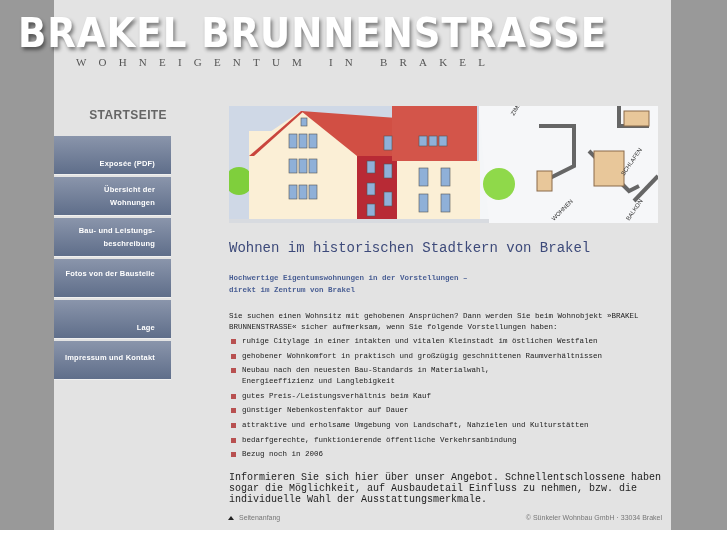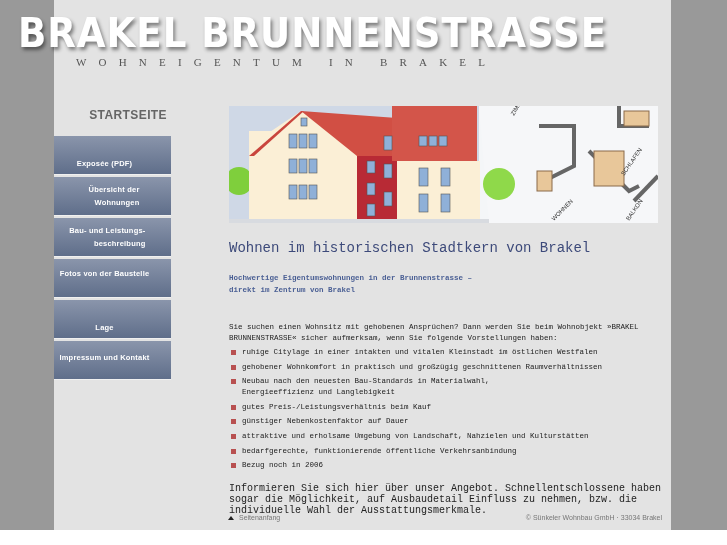--- a/index.html
+++ b/index.html
@@ -4,28 +4,28 @@
 <style>
   html, body { margin:0; padding:0; }
   body { width:727px; height:545px; background:#ffffff; position:relative; overflow:hidden; font-family:"Liberation Sans", sans-serif; }
   .side-left { position:absolute; left:0; top:0; width:54px; height:530px; background:#999999; }
   .side-right { position:absolute; left:671px; top:0; width:56px; height:530px; background:#999999; }
   .page { position:absolute; left:54px; top:0; width:617px; height:530px; background:#e3e3e3; }
   .site-title { position:absolute; left:18px; top:10px; width:680px; font-family:"DejaVu Sans", sans-serif; font-weight:bold; font-size:40px; letter-spacing:1px; color:#ffffff; text-shadow:2px 3px 4px rgba(0,0,0,0.45); white-space:nowrap; transform:scaleX(0.93); transform-origin:left top; z-index:3; }
   .tagline { position:absolute; left:76px; top:56px; font-family:"Liberation Serif", serif; font-size:11px; letter-spacing:12.2px; color:#555555; white-space:nowrap; z-index:3; }
   .startseite { position:absolute; left:54px; top:108px; width:113px; text-align:right; font-size:12px; font-weight:bold; color:#666; letter-spacing:0.4px; }
   .nav { position:absolute; left:54px; top:136px; width:117px; }
-  .nav-btn { display:flex; align-items:center; justify-content:center; text-align:right; box-sizing:border-box; height:39px; margin-bottom:2px; padding-right:16px; background:linear-gradient(#8a95ab, #5f6e8a); color:#ffffff; font-size:7.5px; font-weight:bold; line-height:13px; border-bottom:1px solid #f0f0f0; cursor:pointer; letter-spacing:0.2px; }
+  .nav-btn { display:flex; align-items:center; justify-content:flex-end; text-align:right; box-sizing:border-box; height:39px; margin-bottom:2px; padding-right:16px; background:linear-gradient(#8a95ab, #5f6e8a); color:#ffffff; font-size:7.5px; font-weight:bold; line-height:13px; border-bottom:1px solid #f0f0f0; cursor:pointer; letter-spacing:0.2px; }
   .nav-btn.bottom { align-items:flex-end; padding-bottom:4px; }
   .nav-btn.top { align-items:flex-start; padding-top:8px; }
   .hero { position:absolute; left:229px; top:106px; width:429px; height:117px; overflow:hidden; background:#fff; }
   .content { position:absolute; left:229px; top:240px; width:440px;font-family:Liberation Mono, monospace; }
   h1 { margin:0; font-size:14px; font-weight:normal; color:#3d4a7a; }
   .sub { margin-top:16px; font-size:7.5px; font-weight:bold; color:#4a5f94; line-height:12px; }
-  .intro { margin-top:26px; font-size:7.5px; color:#222; line-height:11px; }
+  .intro { margin-top:15px; font-size:7.5px; color:#222; line-height:11px; }
   ul { margin:3px 0 0 0; padding:0; list-style:none; }
   li { position:relative; padding-left:13px; font-size:7.5px; color:#222; line-height:11px; margin-bottom:3.6px; }
   li .bullet { position:absolute; left:2px; top:3px; width:5px; height:5px; background:#b85050; }
   .outro { margin-top:12px; font-size:10px; color:#222; line-height:11px; }
   .footer-left { position:absolute; left:228px; top:514px; font-size:7px; color:#777; display:flex; align-items:center; gap:5px; cursor:pointer; }
   .tri { width:0; height:0; border-left:3px solid transparent; border-right:3px solid transparent; border-bottom:4px solid #222; }
   .footer-right { position:absolute; left:480px; width:182px; top:514px; text-align:right; font-size:7px; color:#777; }
 </style>
 </head>
 <body>
@@ -120,21 +120,21 @@
       <rect x="190" y="88" width="9" height="18"></rect>
         <rect x="212" y="88" width="9" height="18"></rect>
     </g>
     <rect x="0" y="113" width="260" height="4" fill="#d8dbe0"></rect>
   </svg>
 </div>
 
 <div class="content">
   <h1>Wohnen im historischen Stadtkern von Brakel</h1>
   <div class="sub">
-    <div>Hochwertige Eigentumswohnungen in der Brunnenstrasse –</div>
+    <div>Hochwertige Eigentumswohnungen in der Vorstellungen –</div>
     <div>direkt im Zentrum von Brakel</div>
   </div>
   <div class="intro">Sie suchen einen Wohnsitz mit gehobenen Ansprüchen? Dann werden Sie beim Wohnobjekt »BRAKEL BRUNNENSTRASSE« sicher aufmerksam, wenn Sie folgende Vorstellungen haben:</div>
   <ul>
     <li><span class="bullet"></span><span>ruhige Citylage in einer intakten und vitalen Kleinstadt im östlichen Westfalen</span></li>
     <li><span class="bullet"></span><span>gehobener Wohnkomfort in praktisch und großzügig geschnittenen Raumverhältnissen</span></li>
     <li style="width:300px"><span class="bullet"></span><span>Neubau nach den neuesten Bau-Standards in Materialwahl, Energieeffizienz und Langlebigkeit</span></li>
     <li><span class="bullet"></span><span>gutes Preis-/Leistungsverhältnis beim Kauf</span></li>
     <li><span class="bullet"></span><span>günstiger Nebenkostenfaktor auf Dauer</span></li>
     <li><span class="bullet"></span><span>attraktive und erholsame Umgebung von Landschaft, Nahzielen und Kulturstätten</span></li>

